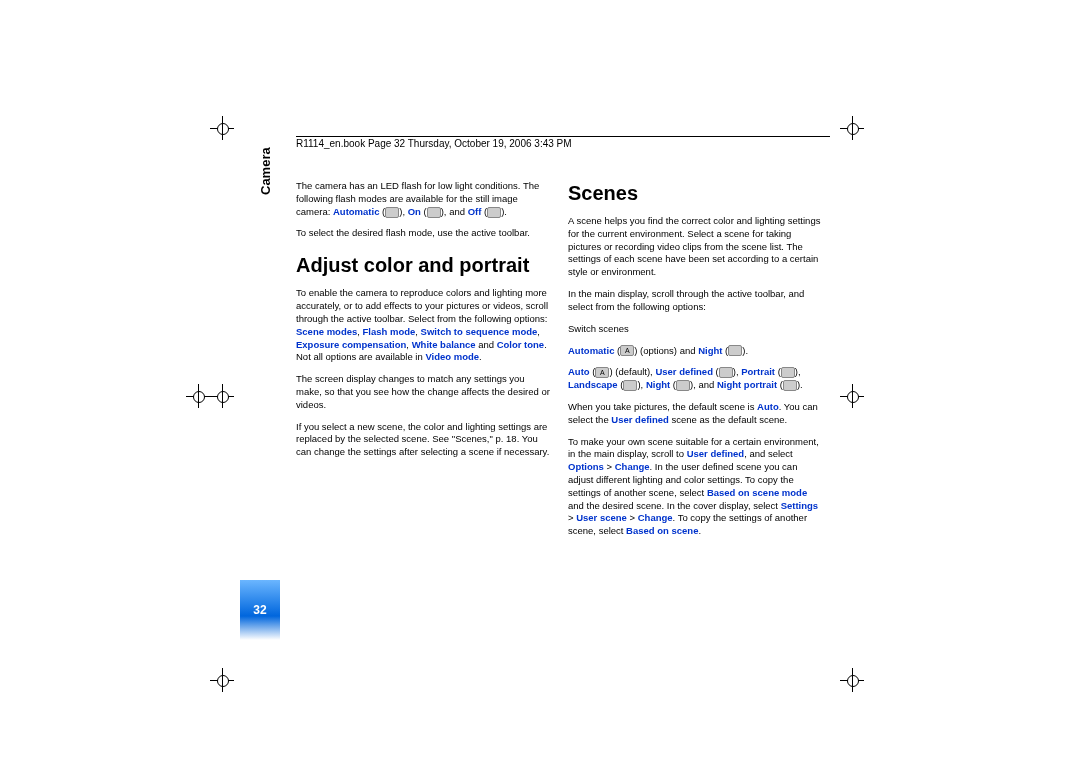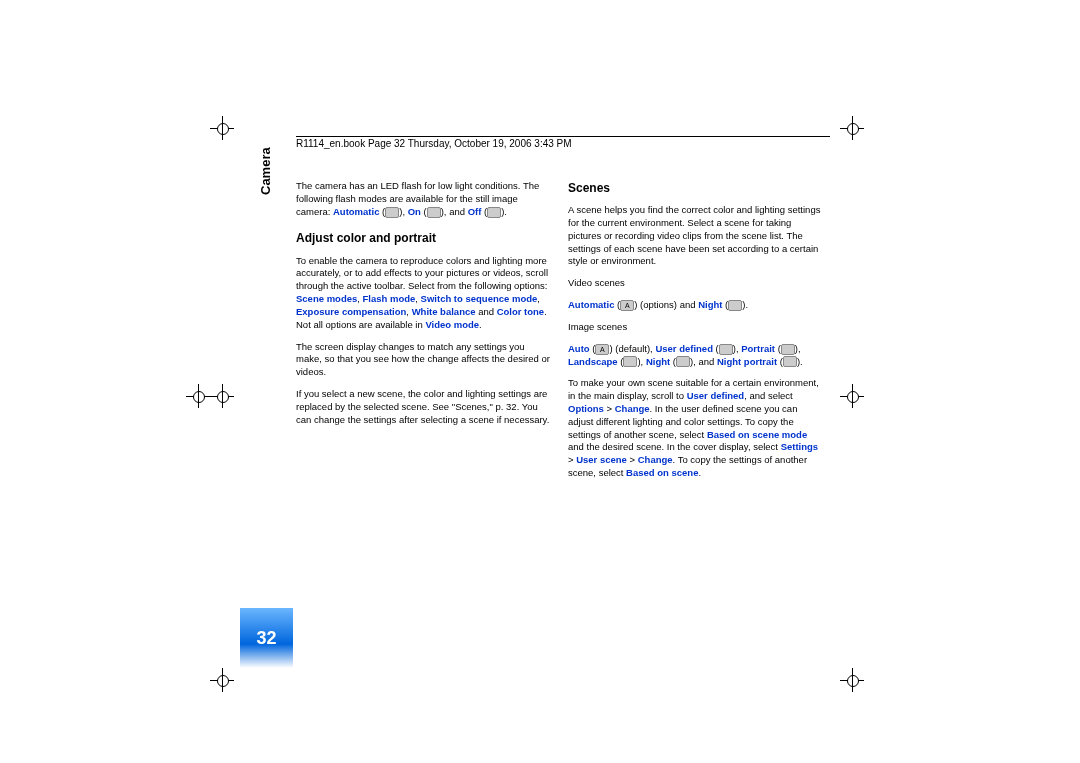--- a/index.html
+++ b/index.html
@@ -39,49 +39,48 @@
     top: 65px;
     transform: rotate(-90deg);
     transform-origin: left top;
     font-weight: bold;
     font-size: 13px;
   }
   .page-number {
     position: absolute;
     left: 0;
     top: 450px;
-    width: 53px;
+    width: 40px;
     height: 60px;
     background: linear-gradient(to bottom, #6bb6ff 0%, #0066dd 60%, #fff 100%);
     color: #fff;
     font-weight: bold;
-    font-size: 18px;
+    font-size: 12px;
     display: flex;
     align-items: center;
     justify-content: center;
-    margin-top: 28px;
   }
   .columns {
     position: absolute;
     top: 50px;
     left: 56px;
     right: 8px;
     display: flex;
     gap: 18px;
   }
   .col {
     flex: 1;
     font-size: 9.5px;
     line-height: 1.35;
   }
   .col p {
     margin: 0 0 9px 0;
   }
   h2 {
-    font-size: 12px;
+    font-size: 20px;
     font-weight: bold;
     margin: 12px 0 8px 0;
   }
   .link {
     color: #0033cc;
     font-weight: bold;
   }
   .icon {
     display: inline-block;
     width: 12px;
@@ -151,37 +150,41 @@
   <div class="header-line"></div>
   <div class="header-text">R1114_en.book  Page 32  Thursday, October 19, 2006  3:43 PM</div>
   <div class="side-label">Camera</div>
   <div class="page-number">32</div>
 
   <div class="columns">
     <div class="col">
       <p>
         <span>The camera has an LED flash for low light conditions. The following flash modes are available for the still image camera: </span><span class="link">Automatic</span><span> (</span><span class="icon"></span><span>), </span><span class="link">On</span><span> (</span><span class="icon"></span><span>), and </span><span class="link">Off</span><span> (</span><span class="icon"></span><span>).</span>
       </p>
+      <p>To select the desired flash mode, use the active toolbar.</p>
       <h2>Adjust color and portrait</h2>
       <p>
         <span>To enable the camera to reproduce colors and lighting more accurately, or to add effects to your pictures or videos, scroll through the active toolbar. Select from the following options: </span><span class="link">Scene modes</span><span>, </span><span class="link">Flash mode</span><span>, </span><span class="link">Switch to sequence mode</span><span>, </span><span class="link">Exposure compensation</span><span>, </span><span class="link">White balance</span><span> and </span><span class="link">Color tone</span><span>. Not all options are available in </span><span class="link">Video mode</span><span>.</span>
       </p>
       <p>The screen display changes to match any settings you make, so that you see how the change affects the desired or videos.</p>
-      <p>If you select a new scene, the color and lighting settings are replaced by the selected scene. See "Scenes," p. 32. You can change the settings after selecting a scene if necessary.</p>
+      <p>If you select a new scene, the color and lighting settings are replaced by the selected scene. See "Scenes," p. 18. You can change the settings after selecting a scene if necessary.</p>
     </div>
 
     <div class="col">
       <h2 style="margin-top:0">Scenes</h2>
       <p>A scene helps you find the correct color and lighting settings for the current environment. Select a scene for taking pictures or recording video clips from the scene list. The settings of each scene have been set according to a certain style or environment.</p>
-      <p>Video scenes</p>
+      <p>In the main display, scroll through the active toolbar, and select from the following options:</p>
+      <p>Switch scenes</p>
       <p>
         <span class="link">Automatic</span><span> (</span><span class="icon">A</span><span>) (options) and </span><span class="link">Night</span><span> (</span><span class="icon"></span><span>).</span>
       </p>
-      <p>Image scenes</p>
       <p>
         <span class="link">Auto</span><span> (</span><span class="icon">A</span><span>) (default), </span><span class="link">User defined</span><span> (</span><span class="icon"></span><span>), </span><span class="link">Portrait</span><span> (</span><span class="icon"></span><span>), </span><span class="link">Landscape</span><span> (</span><span class="icon"></span><span>), </span><span class="link">Night</span><span> (</span><span class="icon"></span><span>), and </span><span class="link">Night portrait</span><span> (</span><span class="icon"></span><span>).</span>
+      </p>
+      <p>
+        <span>When you take pictures, the default scene is </span><span class="link">Auto</span><span>. You can select the </span><span class="link">User defined</span><span> scene as the default scene.</span>
       </p>
       <p>
         <span>To make your own scene suitable for a certain environment, in the main display, scroll to </span><span class="link">User defined</span><span>, and select </span><span class="link">Options</span><span> &gt; </span><span class="link">Change</span><span>. In the user defined scene you can adjust different lighting and color settings. To copy the settings of another scene, select </span><span class="link">Based on scene mode</span><span> and the desired scene. In the cover display, select </span><span class="link">Settings</span><span> &gt; </span><span class="link">User scene</span><span> &gt; </span><span class="link">Change</span><span>. To copy the settings of another scene, select </span><span class="link">Based on scene</span><span>.</span>
       </p>
     </div>
   </div>
 </div>
 
 </body></html>

